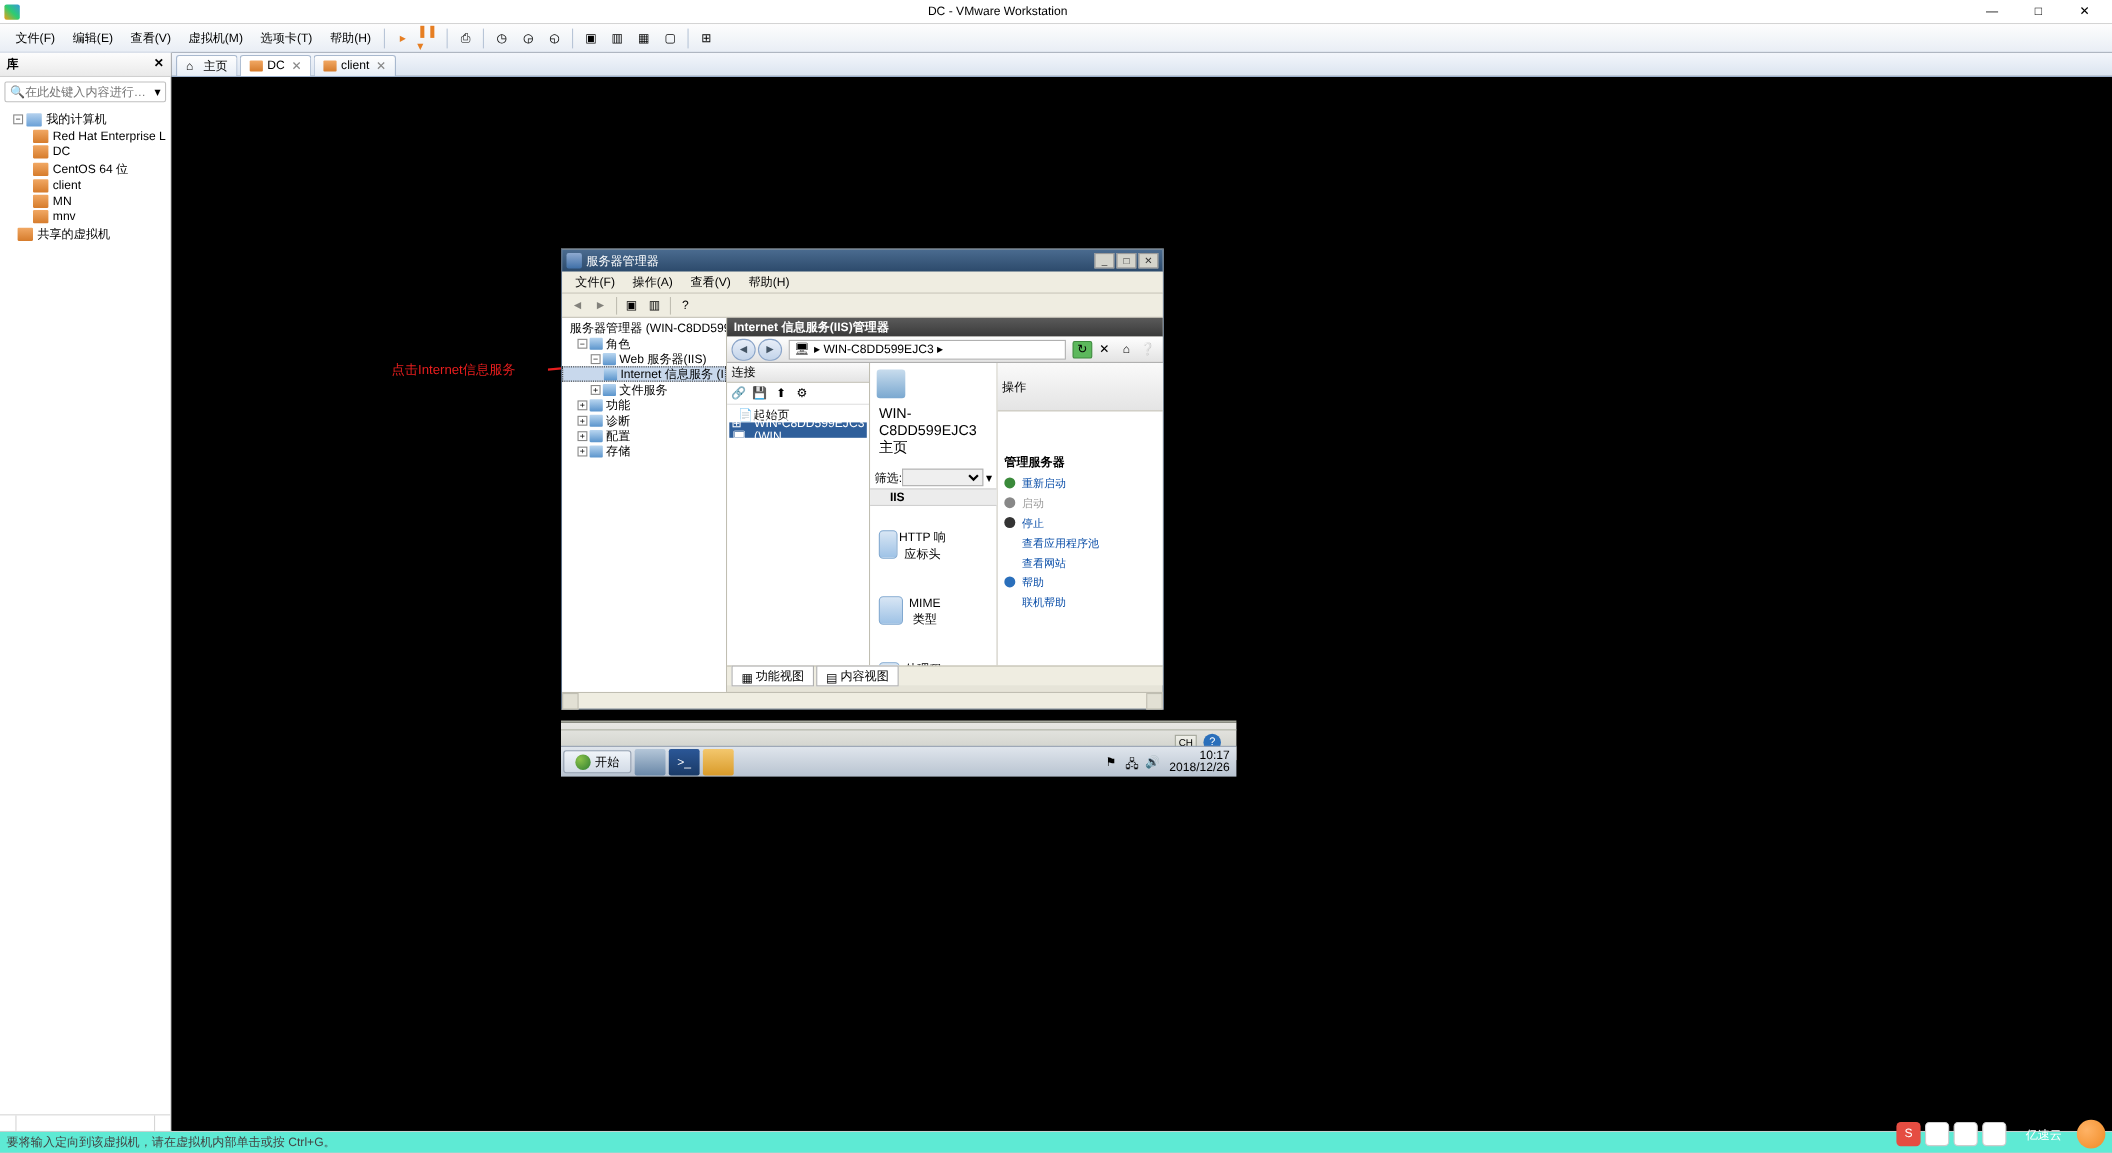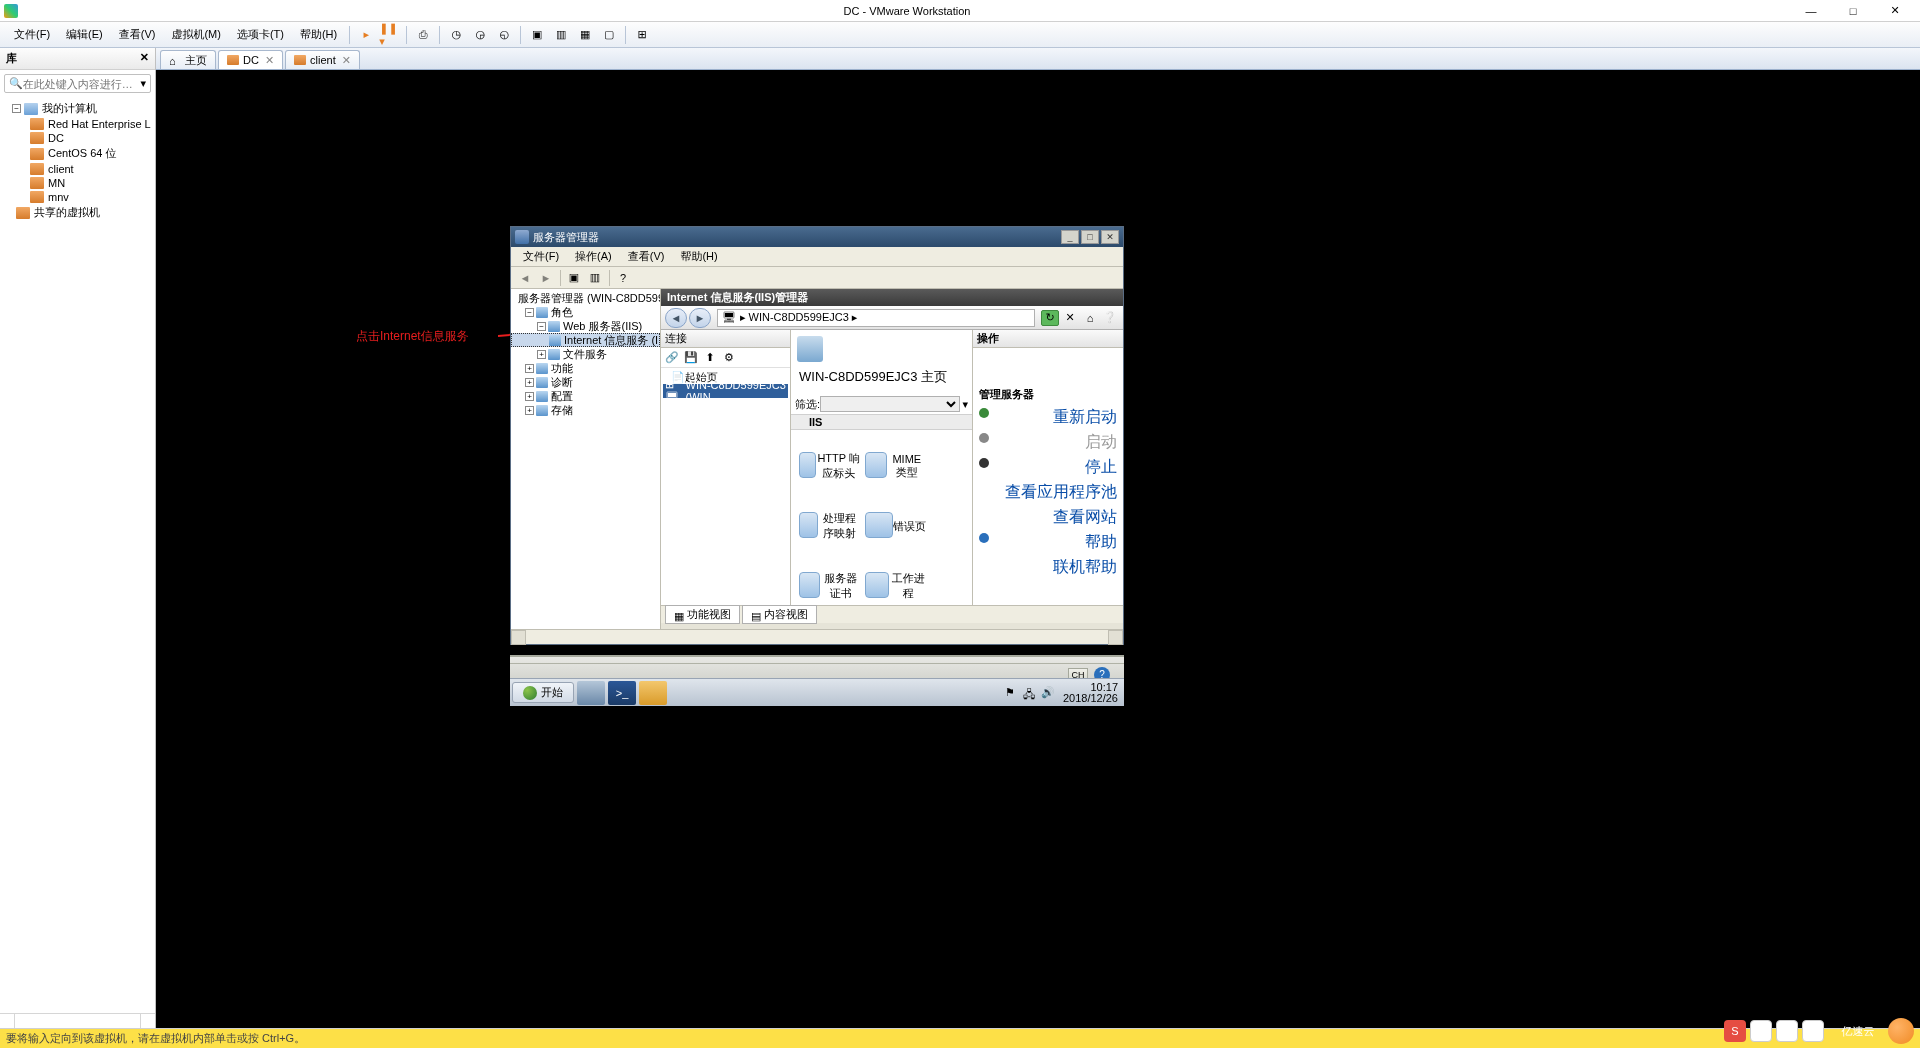--- a/index.html
+++ b/index.html
@@ -45,24 +45,24 @@
 .tab-row { height: 22px; background: linear-gradient(#f3f6fb,#dbe4f0); display: flex; align-items: flex-end; padding-left: 4px; border-bottom:1px solid #9bb0cc;}
 .tab { height: 19px; padding: 0 8px; display: flex; align-items: center; background: linear-gradient(#fefefe,#e8eef6); border: 1px solid #a8b8ce; border-bottom: none; border-radius: 3px 3px 0 0; margin-right: 2px; cursor: pointer; }
 .tab .ic { width: 12px; height: 10px; margin-right: 4px; }
 .tab .close { margin-left: 6px; color: #888; }
 .tab.active { background: #fff; }
 
 
 .vm-display { flex: 1; background: #000; position: relative; }
 
 
-.statusbar { height: 20px; background: #fde047; border-top: 1px solid #d0d0d0; display: flex; align-items: center; padding: 0 6px; font-size: 11px; color: #444; }
-
-
-.srv-window { position: absolute; left: 354px; top: 156px; width: 614px; background: #e6e4d8; border: 1px solid #5a6d84; box-shadow: 2px 2px 4px rgba(0,0,0,.3); }
+.statusbar { height: 20px; background: #5eead4; border-top: 1px solid #d0d0d0; display: flex; align-items: center; padding: 0 6px; font-size: 11px; color: #444; }
+
+
+.srv-window { position: absolute; left: 354px; top: 156px; width: 548px; background: #e6e4d8; border: 1px solid #5a6d84; box-shadow: 2px 2px 4px rgba(0,0,0,.3); }
 .srv-titlebar { height: 20px; background: linear-gradient(#4a6b8f,#2c4a6b); color: #fff; display: flex; align-items: center; padding: 0 4px; font-size: 11px;}
 .srv-titlebar .ic { width: 14px; height: 14px; margin-right: 4px; background:linear-gradient(#8faad0,#4070a8); border-radius:2px;}
 .srv-titlebar .ctrls { margin-left: auto; display: flex; }
 .srv-titlebar .ctrls span { width: 18px; height: 14px; background: #d4d4cc; margin-left: 2px; display: flex; align-items: center; justify-content: center; color: #333; font-size: 9px; cursor: pointer; border:1px solid #999;}
 .srv-menubar { height: 20px; background: #efede1; display: flex; align-items: center; padding: 0 4px; border-bottom: 1px solid #c0beb2; }
 .srv-menubar span { padding: 2px 8px; cursor: pointer; }
 .srv-toolbar { height: 22px; background: #efede1; display: flex; align-items: center; padding: 0 4px; border-bottom: 1px solid #c0beb2; }
 .srv-toolbar .tb { width: 20px; height: 18px; display: flex; align-items: center; justify-content: center; margin-right: 1px; cursor:pointer;}
 .srv-toolbar .tb.disabled{ opacity:.45;}
 .srv-toolbar .tbsep{ width:1px; height:16px; background:#c0beb2; margin:0 3px;}
@@ -95,23 +95,23 @@
 .iis-conn-row.sel { background:#2f5f9b; color:#fff;}
 .iis-main { flex: 1; background: #fff; display:flex; flex-direction:column; border-right:1px solid #c0beb2;}
 .iis-main-title { padding: 4px 6px; font-size: 13px; white-space: pre-line; }
 .iis-filter { display:flex; align-items:center; padding:2px 4px; font-size:11px;}
 .iis-filter select{ flex:1; height:16px; border:1px solid #b0b0b0; font-size:11px;}
 .iis-section-hdr { background:#ececec; padding:1px 18px; border-top:1px solid #d0d0d0; border-bottom:1px solid #d0d0d0; font-size:11px; font-weight:bold;}
 .iis-icons { display:flex; flex-wrap:wrap; padding:6px; overflow-y:auto; height:186px;}
 .iis-icon { width: 62px; height: 56px; display:flex; flex-direction:row; align-items:center; justify-content:flex-start; margin:2px 2px; cursor:pointer; font-size:10px; text-align:center;}
 .iis-icon .glyph{ width:28px; height:26px; background:linear-gradient(#d8e6f4,#9ec2e6); border-radius:4px; margin-bottom:2px; border:1px solid #80a8d0;}
 .iis-actions { width: 150px; background: #fff; }
-.iis-actions-hdr { background: linear-gradient(#fafafa,#e4e4e4); padding: 1px 4px; border-bottom:1px solid #c0beb2; font-weight:bold; font-size:11px;}
+.iis-actions-hdr { background: linear-gradient(#fafafa,#e4e4e4); padding: 14px 4px; border-bottom:1px solid #c0beb2; font-weight:normal; font-size:11px;}
 .iis-act-group-title { padding:3px 6px; font-weight:bold; font-size:11px;margin-top:36px;}
-.iis-act-link { padding:2px 6px 2px 22px; color:#0a4ea8; cursor:pointer; font-size:16px; position:relative;text-align:right;}
+.iis-act-link { padding:2px 6px 2px 22px; color:#0a4ea8; cursor:pointer; font-size:10px; position:relative;}
 .iis-act-link.disabled{ color:#999;}
 .iis-act-link::before{ content:''; position:absolute; left:6px; top:3px; width:10px; height:10px; border-radius:50%;}
 .iis-act-link.restart::before{ background:#3a8a3a;}
 .iis-act-link.start::before{ background:#888;}
 .iis-act-link.stop::before{ background:#333;}
 .iis-act-link.help::before{ background:#2a6fbb;}
 .iis-tabs { height:18px; border-top:1px solid #c0beb2; display:flex; align-items:center; background:#efede1; padding:0 4px;}
 .iis-tab { padding:1px 8px; border:1px solid #b0b0b0; background:#fff; margin-right:2px; font-size:11px; cursor:pointer; display:flex; align-items:center;}
 .iis-tab .ic{ width:10px; height:10px; margin-right:3px;}
 .srv-scroll { height:15px; background:#efede1; border-top:1px solid #c0beb2; display:flex;}

